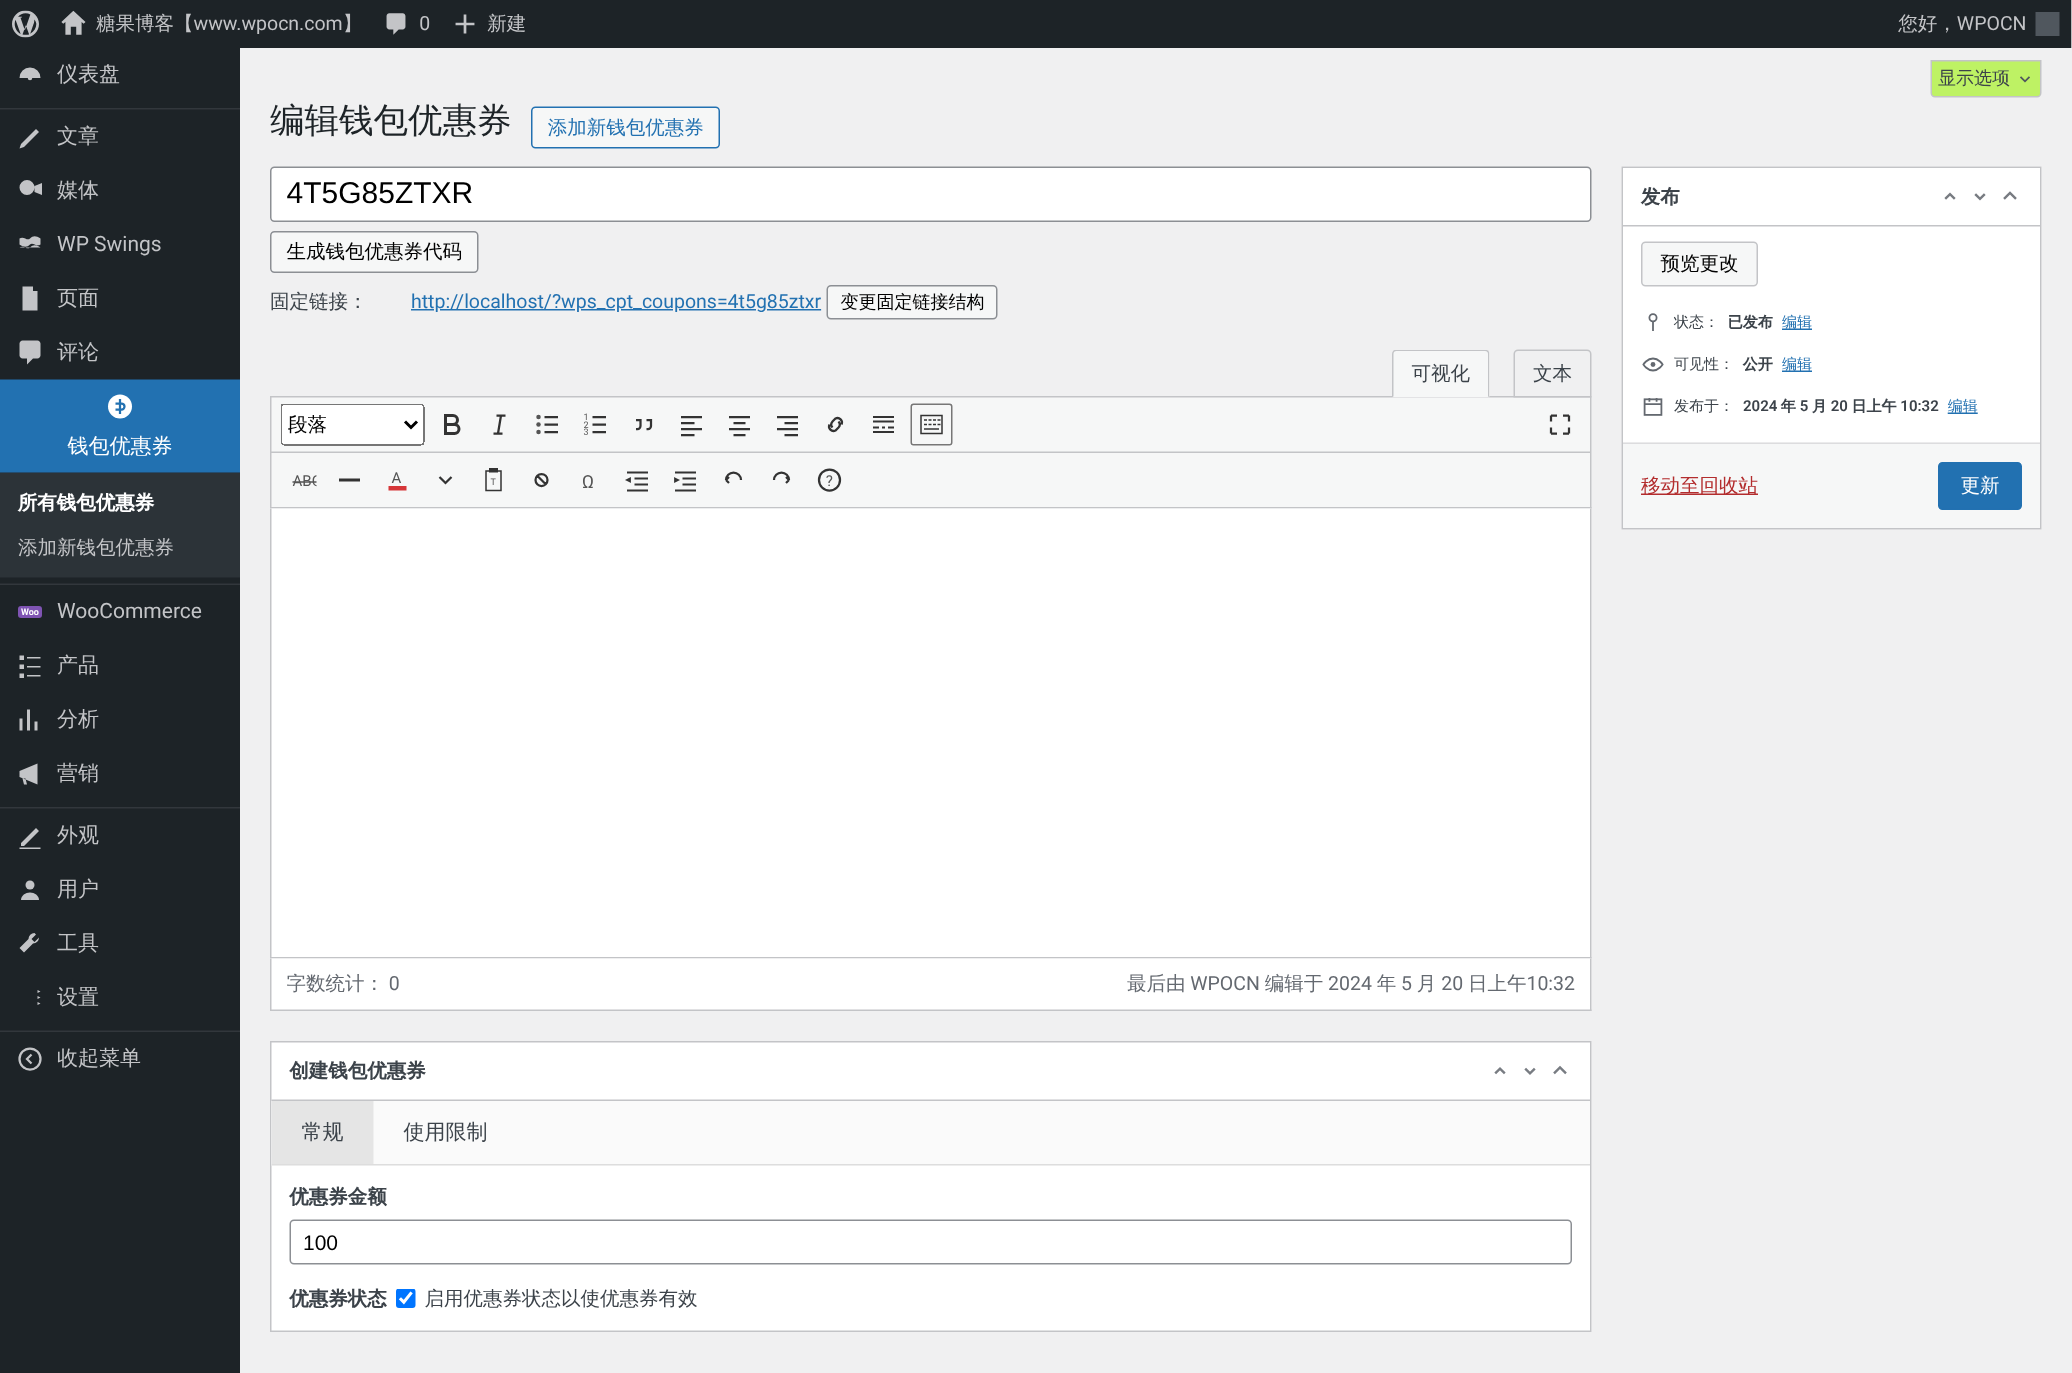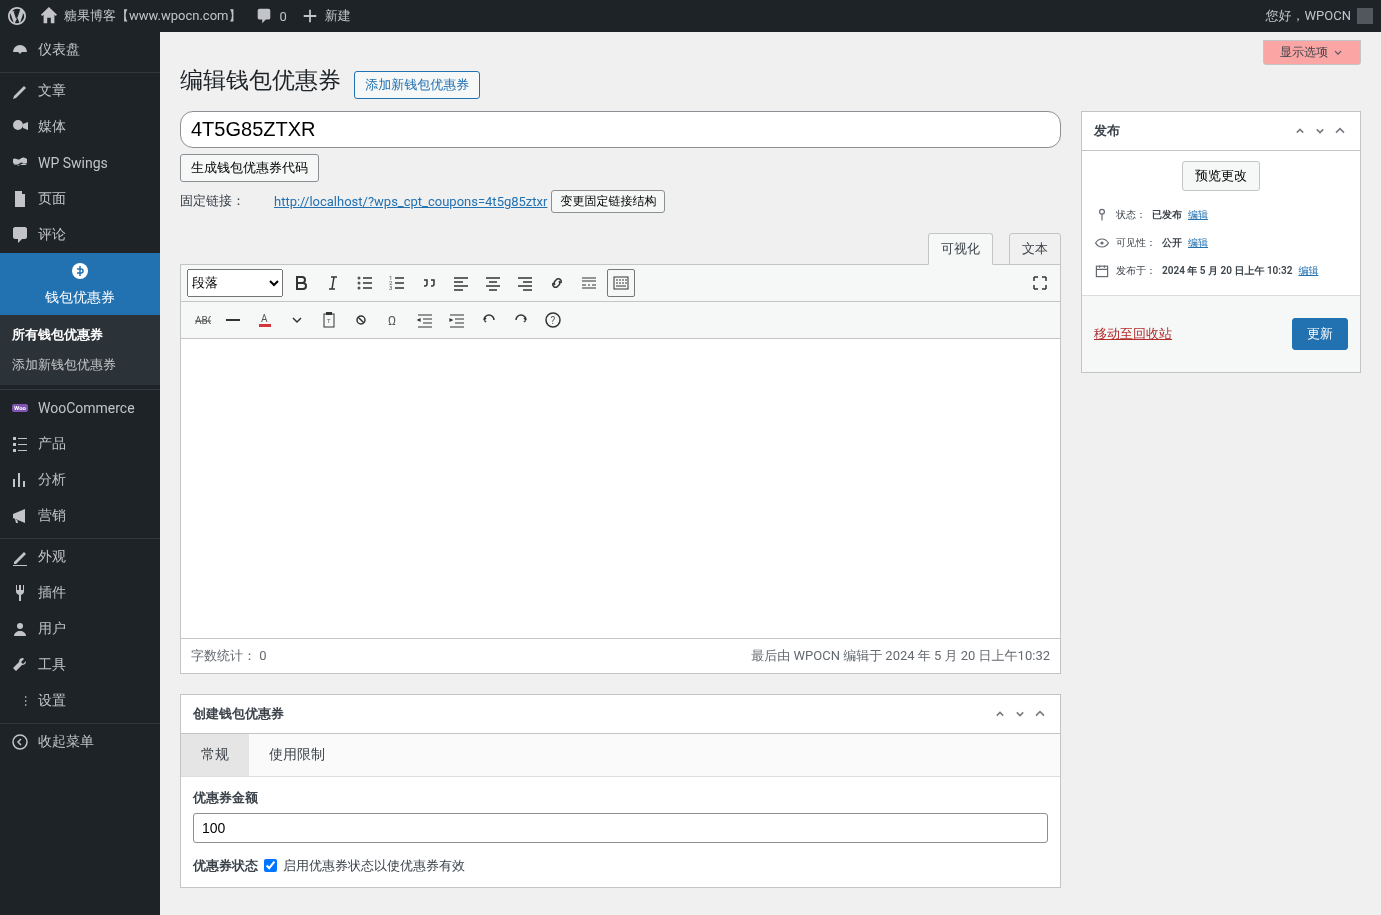--- a/index.html
+++ b/index.html
@@ -19,30 +19,30 @@
 .menu-item.current::after { content: ''; position: absolute; right: -8px; top: 50%; transform: translateY(-50%); border: 8px solid transparent; border-right-color: #f0f0f1; }
 .menu-item svg { width: 20px; height: 20px; fill: currentColor; flex-shrink: 0; }
 .submenu { background: #2c3338; padding: 5px 0; }
 .submenu-item { padding: 6px 12px; cursor: pointer; color: #c3c4c7; font-size: 13px; }
 .submenu-item.current { color: #fff; font-weight: 600; }
 .sep { height: 5px; border-bottom: 1px solid #32373c; margin: 0; }
 
 
 .content { margin-left: 160px; padding: 0 20px 20px; }
 .content-header { display: flex; justify-content: flex-end; padding-top: 8px; }
-.screen-options { background: #fca5a5; border: 1px solid #c3c4c7; border-radius: 0 0 3px 3px; padding: 3px 16px; font-size: 12px; display: flex; align-items: center; gap: 4px; cursor: pointer; }
+.screen-options { background: #bef264; border: 1px solid #c3c4c7; border-radius: 0 0 3px 3px; padding: 3px 4px; font-size: 12px; display: flex; align-items: center; gap: 4px; cursor: pointer; }
 .page-title { font-size: 23px; font-weight: 400; color: #1d2327; display: inline-block; margin-right: 10px; }
 .page-action { display: inline-block; padding: 4px 10px; border: 1px solid #2271b1; color: #2271b1; background: #f6f7f7; border-radius: 3px; font-size: 13px; cursor: pointer; vertical-align: middle; }
 .title-row { margin-top: 0; margin-bottom: 12px; }
 
 .main-cols { display: flex; gap: 20px; align-items: flex-start; }
 .col-main { flex: 1; min-width: 0; }
 .col-side { width: 280px; flex-shrink: 0; }
 
-.title-input { width: 100%; padding: 6px 10px; font-size: 20px; border: 1px solid #8c8f94; border-radius: 13px; background: #fff; }
+.title-input { width: 100%; padding: 6px 10px; font-size: 20px; border: 1px solid #8c8f94; border-radius: 3px; background: #fff; }
 .gen-btn { margin-top: 6px; padding: 4px 10px; border: 1px solid #8c8f94; background: #f6f7f7; border-radius: 3px; cursor: pointer; font-size: 13px; }
 .permalink { margin-top: 8px; font-size: 13px; display: flex; align-items: center; gap: 4px; flex-wrap: wrap; }
 .permalink a { color: #2271b1; text-decoration: underline; margin-left: 25px; }
 .perm-btn { padding: 2px 8px; border: 1px solid #8c8f94; background: #f6f7f7; border-radius: 3px; font-size: 12px; cursor: pointer; }
 
 
 .editor-wrap { margin-top: 20px; }
 .editor-tabs { display: flex; justify-content: flex-end; gap: 16px; margin-bottom: -1px; }
 .ed-tab { padding: 6px 12px; border: 1px solid #c3c4c7; background: #f0f0f1; cursor: pointer; font-size: 13px; border-radius: 3px 3px 0 0; }
 .ed-tab.active { background: #f6f7f7; border-bottom-color: #f6f7f7; }
@@ -65,27 +65,27 @@
 .mb-tab.active { background: #e5e5e5; }
 .form-group { margin-bottom: 14px; }
 .form-label { font-weight: 600; display: block; margin-bottom: 6px; }
 .form-input { width: 100%; padding: 6px 8px; border: 1px solid #8c8f94; border-radius: 3px; font-size: 14px; }
 .checkbox-row { display: flex; align-items: center; gap: 6px; }
 
 
 .publish-box { background: #fff; border: 1px solid #c3c4c7; }
 .pub-head { padding: 10px 12px; border-bottom: 1px solid #c3c4c7; font-weight: 600; display: flex; justify-content: space-between; align-items: center; }
 .pub-body { padding: 10px 12px; }
-.pub-preview { display: flex; justify-content: center; margin-bottom: 10px; }
+.pub-preview { display: flex; justify-content: flex-start; margin-bottom: 10px; }
 .btn-secondary { padding: 5px 12px; border: 1px solid #c3c4c7; background: #f6f7f7; border-radius: 3px; cursor: pointer; font-size: 13px; }
 .pub-row { display: flex; align-items: center; gap: 6px; padding: 6px 0; font-size: 10px; }
 .pub-row svg { width: 16px; height: 16px; fill: #646970; flex-shrink: 0; }
 .pub-row .val { font-weight: 600; }
 .pub-row a { color: #2271b1; text-decoration: underline; cursor: pointer; }
-.pub-footer { border-top: 1px solid #dcdcde; padding: 22px 12px; display: flex; justify-content: space-between; align-items: center; background: #f6f7f7; }
+.pub-footer { border-top: 1px solid #dcdcde; padding: 12px 12px; display: flex; justify-content: space-between; align-items: center; background: #f6f7f7; }
 .trash-link { color: #b32d2e; text-decoration: underline; cursor: pointer; }
 .btn-primary { padding: 6px 14px; background: #2271b1; color: #ffffff; border: 1px solid #2271b1; border-radius: 3px; cursor: pointer; font-size: 13px; }
 </style>
 </head>
 <body>
 
 <div class="admin-bar">
   <div class="admin-bar-left">
     <div class="admin-bar-item">
         <svg viewBox="0 0 20 20">
@@ -194,26 +194,20 @@
         <path d="M3 8l12-5v14L3 12v-4zm2 5l1 4h2l-1-4H5z"></path>
       </svg>
       <span>营销</span>
     </div>
   <div class="sep"></div>
   <div class="menu-item">
       <svg viewBox="0 0 20 20">
         <path d="M4 15l10-10 2 2-10 10H4v-2zm-1 3h14v1H3v-1z"></path>
       </svg>
       <span>外观</span>
-    </div>
-  <div class="menu-item">
-      <svg viewBox="0 0 20 20">
-        <path d="M7 2v5h2V2h2v5h2V2h1v6a4 4 0 01-3 3.9V18H9v-6.1A4 4 0 016 8V2h1z"></path>
-      </svg>
-      <span>插件</span>
     </div>
   <div class="menu-item">
       <svg viewBox="0 0 20 20">
         <circle cx="10" cy="7" r="3"></circle>
         <path d="M4 17c0-3 3-5 6-5s6 2 6 5H4z"></path>
       </svg>
       <span>用户</span>
     </div>
   <div class="menu-item">
       <svg viewBox="0 0 20 20">

